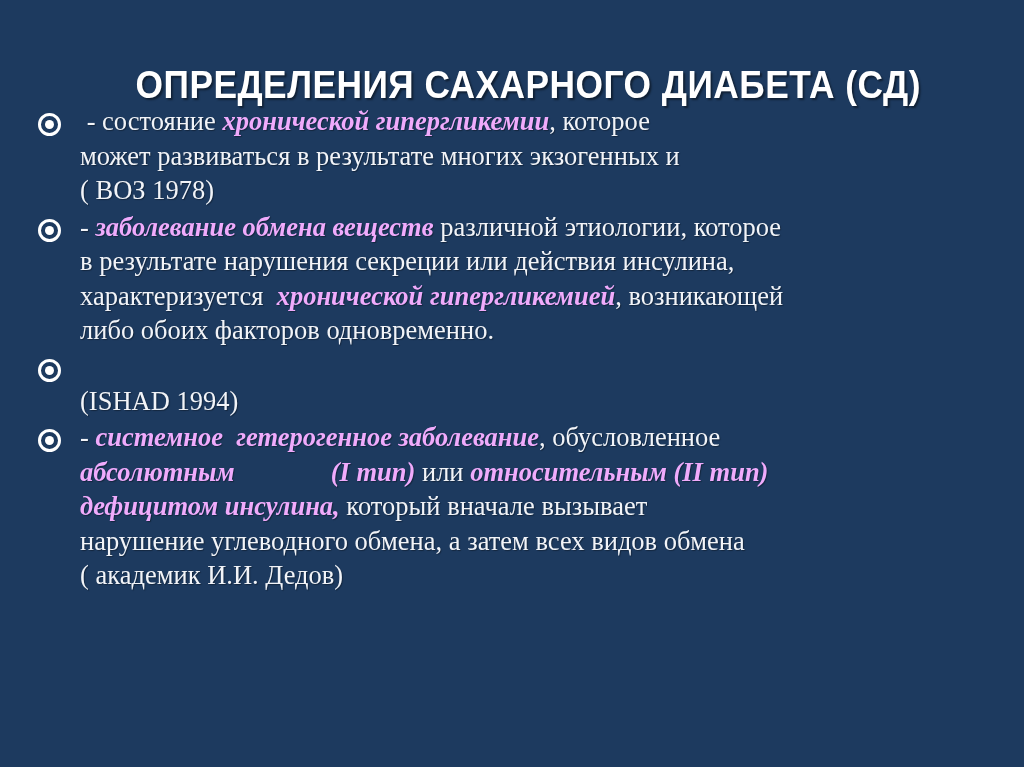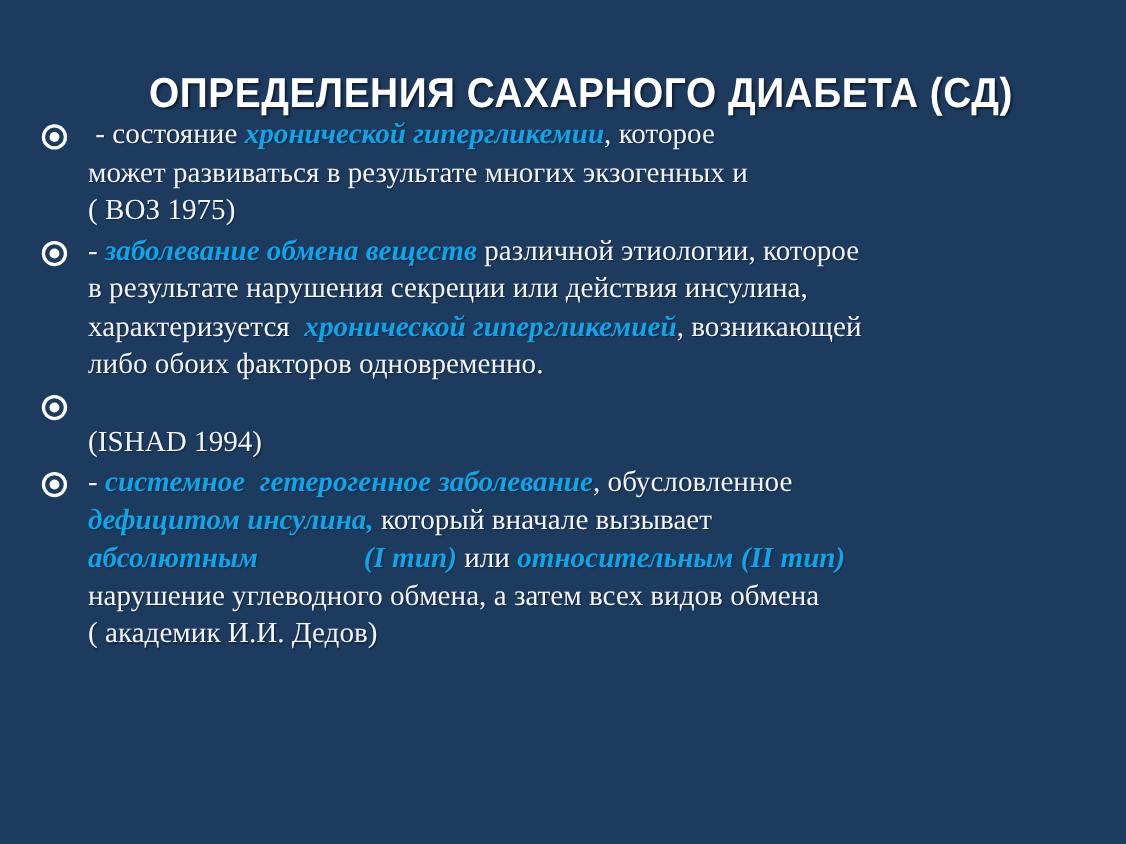--- a/index.html
+++ b/index.html
@@ -81,21 +81,21 @@
     border-radius: 50%;
   }
   .line {
     color: #f2f4f8;
     font-size: 26.5px;
     line-height: 34.5px;
     white-space: pre-wrap;
     text-shadow: 1px 1px 1px rgba(0,0,0,0.35);
   }
   .em {
-    color: #0ea5e9;
+    color: #f0abfc;
     font-style: italic;
     font-weight: bold;
   }
   .gap {
     display: inline-block;
     width: 96px;
   }
   .blank-line { height: 34px; }
 </style>
 </head>
@@ -105,37 +105,37 @@
 
   <div id="title-area">
     <span id="slide-title">ОПРЕДЕЛЕНИЯ  САХАРНОГО ДИАБЕТА (СД)</span>
   </div>
 
   <div id="body-area">
       <div class="bullet-block">
         <span class="bullet-mark"></span>
         <div class="line"><span class=""> - состояние </span><span class="em">хронической гипергликемии</span><span class="">, которое</span></div>
         <div class="line"><span class="">может развиваться в результате многих экзогенных и</span></div>
-        <div class="line"><span class="">( ВОЗ 1975)</span></div>
+        <div class="line"><span class="">( ВОЗ 1978)</span></div>
       </div>
       <div class="bullet-block">
         <span class="bullet-mark"></span>
         <div class="line"><span class="">- </span><span class="em">заболевание обмена веществ</span><span class=""> различной этиологии, которое</span></div>
         <div class="line"><span class="">в результате нарушения секреции или действия инсулина,</span></div>
         <div class="line"><span class="">характеризуется  </span><span class="em">хронической гипергликемией</span><span class="">, возникающей</span></div>
         <div class="line"><span class="">либо обоих факторов одновременно.</span></div>
       </div>
       <div class="bullet-block">
         <span class="bullet-mark"></span>
         <div class="line blank-line">&nbsp;</div>
         <div class="line"><span class="">(ISHAD 1994)</span></div>
       </div>
       <div class="bullet-block">
         <span class="bullet-mark"></span>
         <div class="line"><span class="">- </span><span class="em">системное  гетерогенное заболевание</span><span class="">, обусловленное</span></div>
+        <div class="line"><span class="em">абсолютным</span><span class="gap">&nbsp;</span><span class="em">(I тип)</span><span class=""> или </span><span class="em">относительным (II тип)</span></div>
         <div class="line"><span class="em">дефицитом инсулина,</span><span class=""> который вначале вызывает</span></div>
-        <div class="line"><span class="em">абсолютным</span><span class="gap">&nbsp;</span><span class="em">(I тип)</span><span class=""> или </span><span class="em">относительным (II тип)</span></div>
         <div class="line"><span class="">нарушение углеводного обмена, а затем всех видов обмена</span></div>
         <div class="line"><span class="">( академик И.И. Дедов)</span></div>
       </div>
     </div>
 
 </div>
 
 </body></html>

